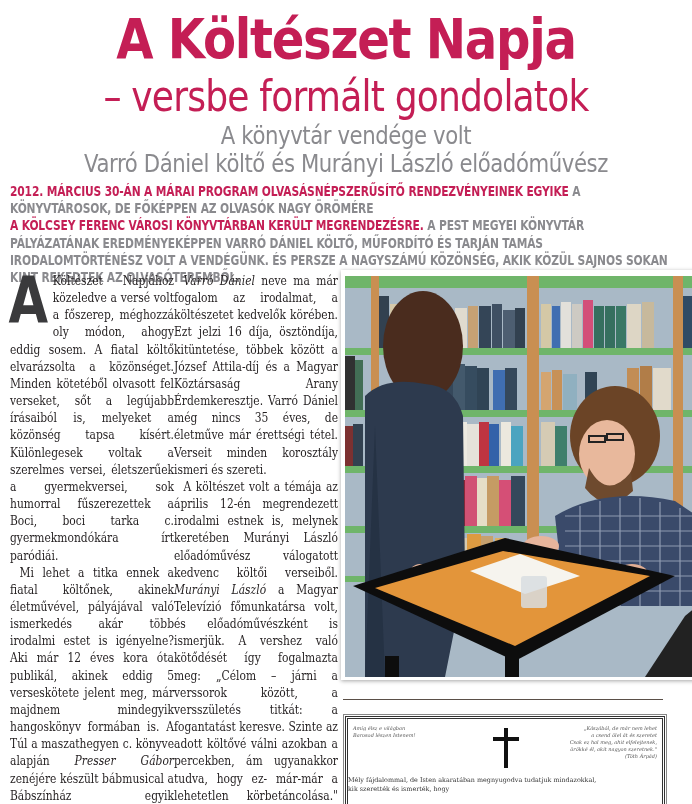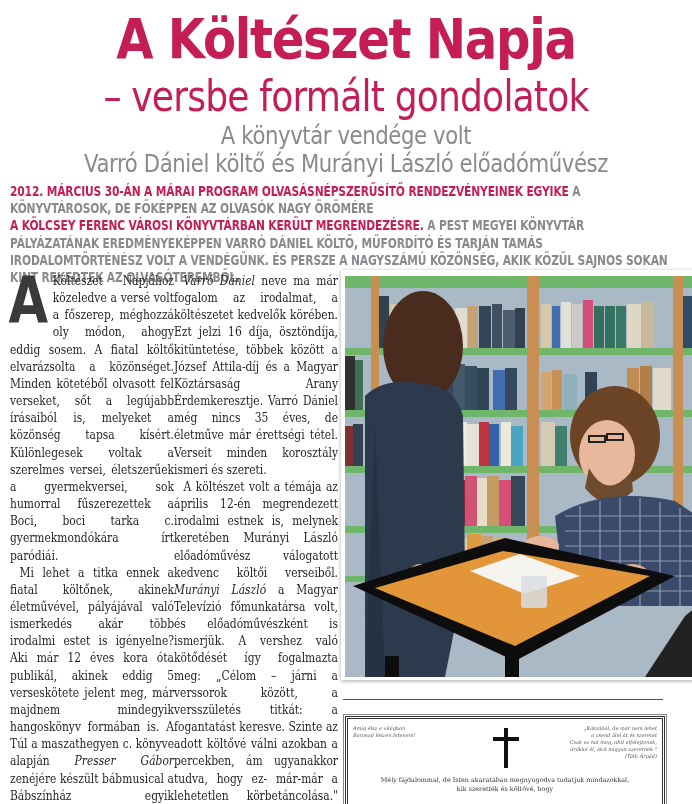--- a/index.html
+++ b/index.html
@@ -60,21 +60,21 @@
   .obit {
     position: absolute; left: 345px; top: 716px; width: 314px; height: 100px;
     border: 3px double #333; outline: 1px solid #888; outline-offset: 1px; background: #fff;
     font-family: "DejaVu Serif", serif; color: #333;
   }
   .obit .left-quote { position: absolute; left: 5px; top: 6px; font-size: 5px; line-height: 7px; font-style: italic; color: #555; }
   .obit .right-quote { position: absolute; right: 5px; top: 6px; font-size: 5px; line-height: 7px; font-style: italic; text-align: right; color: #555; }
   .obit .cross { position: absolute; left: 145px; top: 9px; width: 26px; height: 40px; }
   .obit .cross .v { position: absolute; left: 11px; top: 0; width: 4px; height: 40px; background: #111; }
   .obit .cross .h { position: absolute; left: 0; top: 9px; width: 26px; height: 4px; background: #111; }
-  .obit .message { position: absolute; left: 0; top: 57px; width: 314px; text-align: center; font-size: 6.4px; line-height: 9px; }
+  .obit .message { position: absolute; left: 0; top: 57px; width: 314px; font-size: 6.4px; line-height: 9px; }
 </style>
 </head>
 <body>
 
 <div class="title">A Költészet Napja</div>
 <div class="subtitle">– versbe formált gondolatok</div>
 <div class="deck">
   <div>A könyvtár vendége volt</div>
   <div>Varró Dániel költő és Murányi László előadóművész</div>
 </div>
@@ -222,15 +222,15 @@
   </div>
   <div class="right-quote">
     <div>„Kászából, de már nem lehet</div>
     <div>a csend ölel át és szeretet</div>
     <div>Csak ez hal meg, ahit elfelejtenek,</div>
     <div>örökké él, akit nagyon szeretnek."</div>
     <div>(Tóth Árpád)</div>
   </div>
   <div class="message">
     <div>Mély fájdalommal, de Isten akaratában megnyugodva tudatjuk mindazokkal,</div>
-    <div>kik szerették és költővé, hogy</div>
+    <div>kik szerették és ismerték, hogy</div>
   </div>
 </div>
 
 </body></html>

